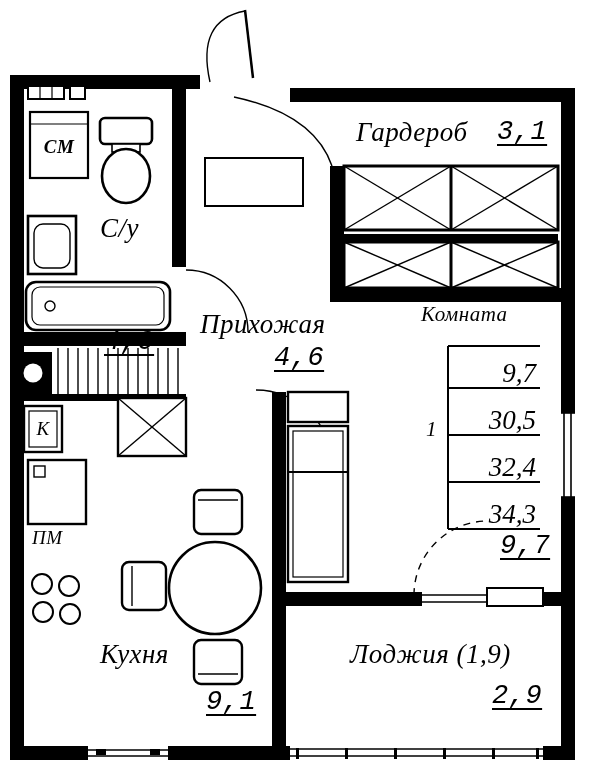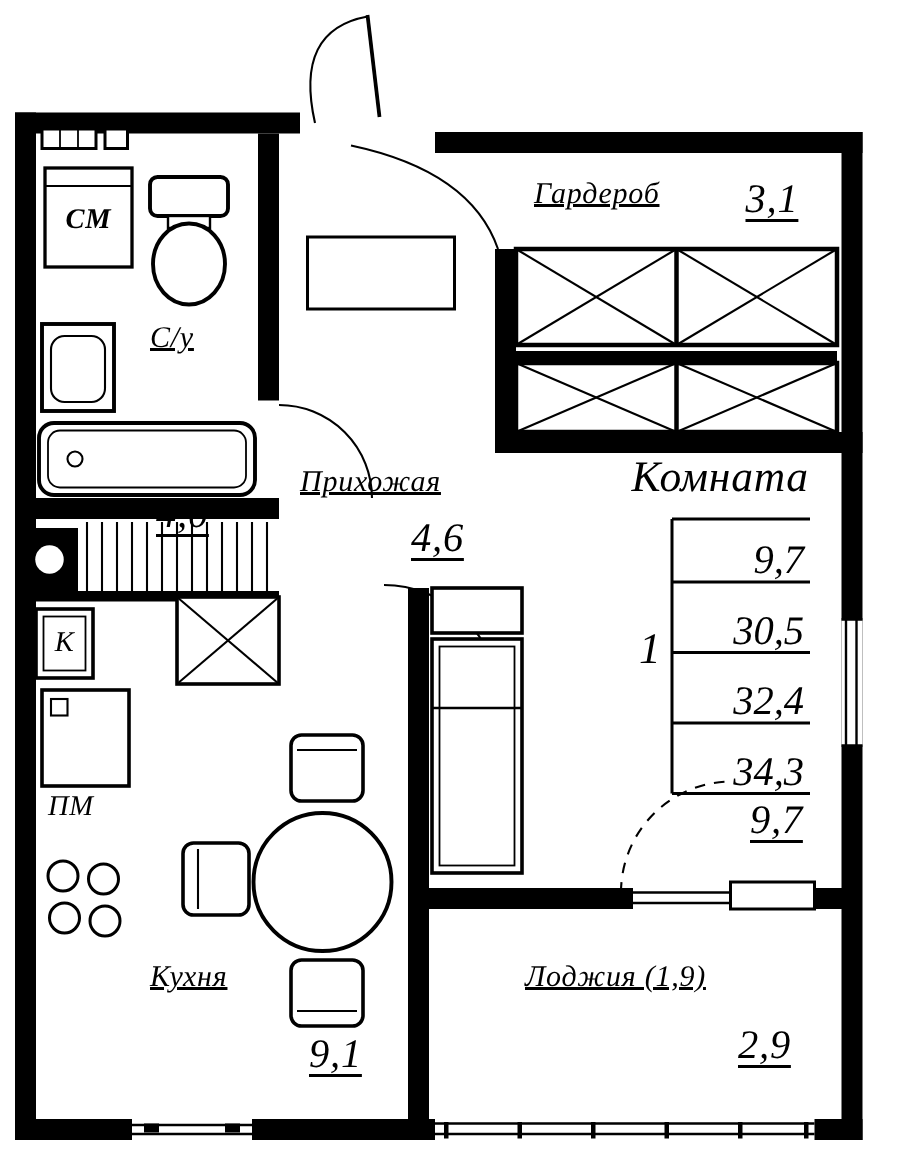--- a/index.html
+++ b/index.html
@@ -12,23 +12,23 @@
   .lbl {
     position:absolute; font-style:italic; white-space:nowrap; color:#000;
     line-height:1.1; letter-spacing:0.5px;
   }
   .u {
     text-decoration-line:underline;
     text-decoration-thickness:2px;
     text-underline-offset:5px;
     text-decoration-skip-ink:none;
   }
-  .room-name { font-size:20px;text-decoration:underline; }
-  .big { font-size:29px;font-style:italic; }
-  .num { font-size:27px; }
+  .room-name { font-size:27px; }
+  .big { font-size:21px;font-style:italic; }
+  .num { font-size:27px;font-family:Liberation Mono, monospace; }
   .small { font-size:19px; }
   .center { text-align:center; }
   .apt-no { font-size:29px; width:98px; text-align:center; }
   .tbl-num { position:absolute; left:452px; width:84px; text-align:right;
              font-style:italic; font-size:27px; line-height:1.0; }
 </style>
 </head>
 <body>
 
 <div class="plan">

